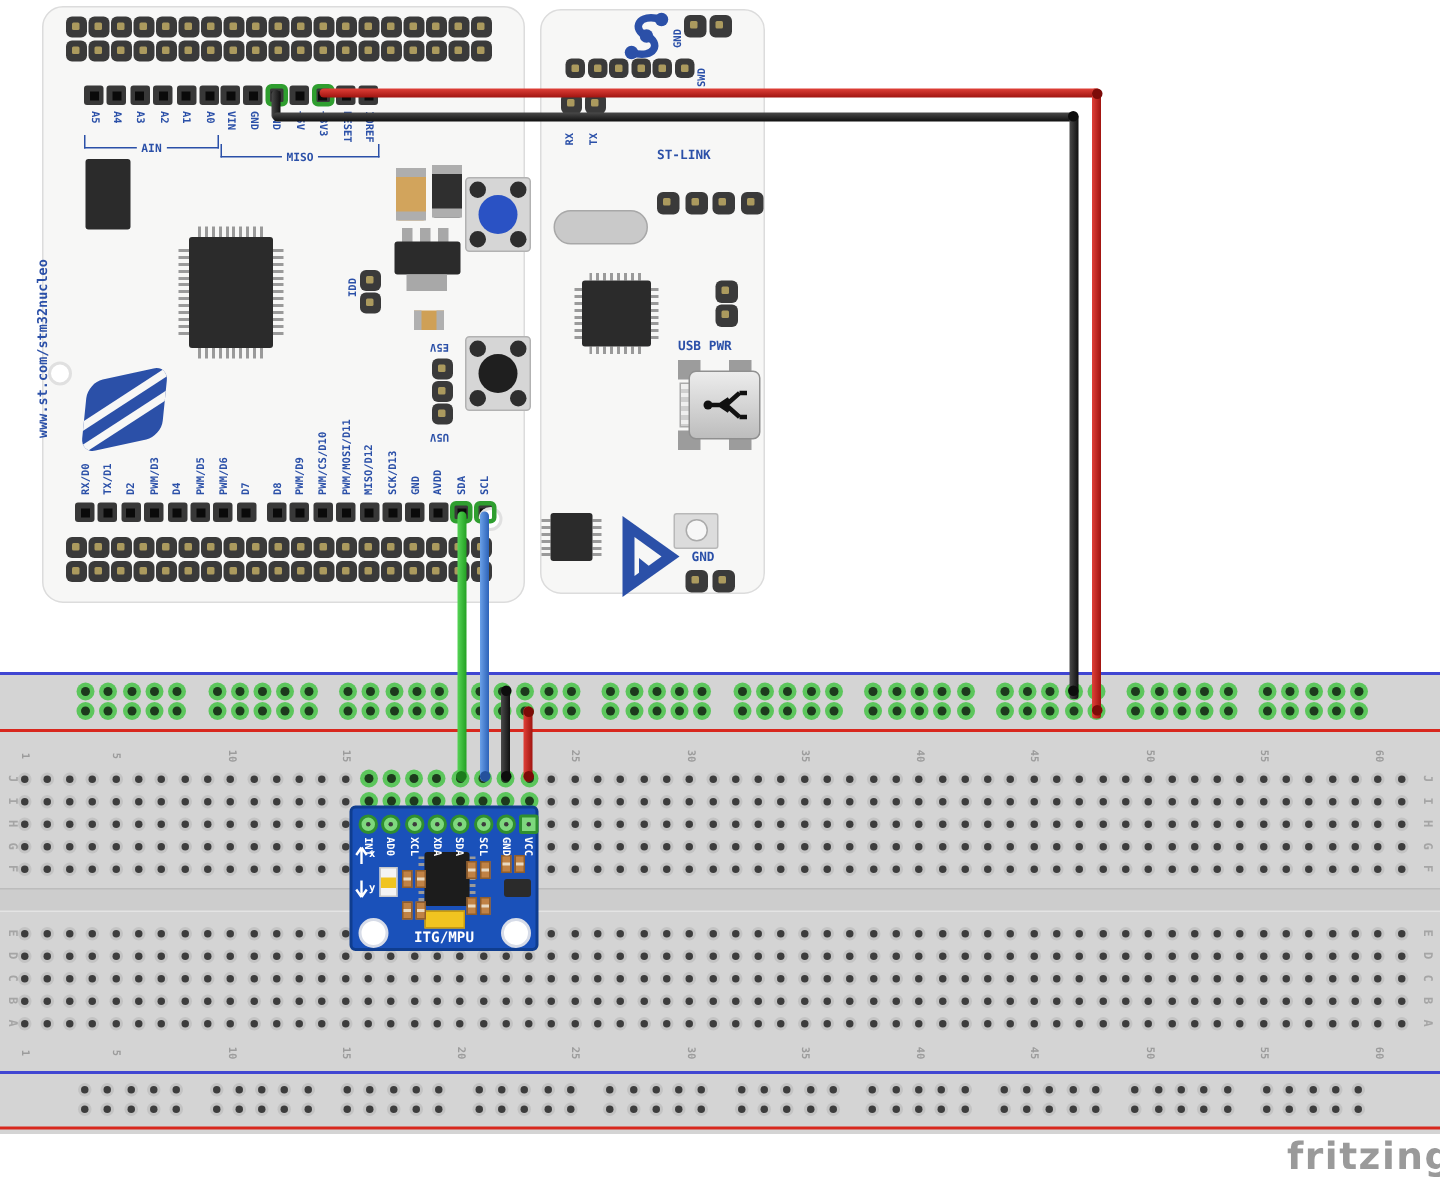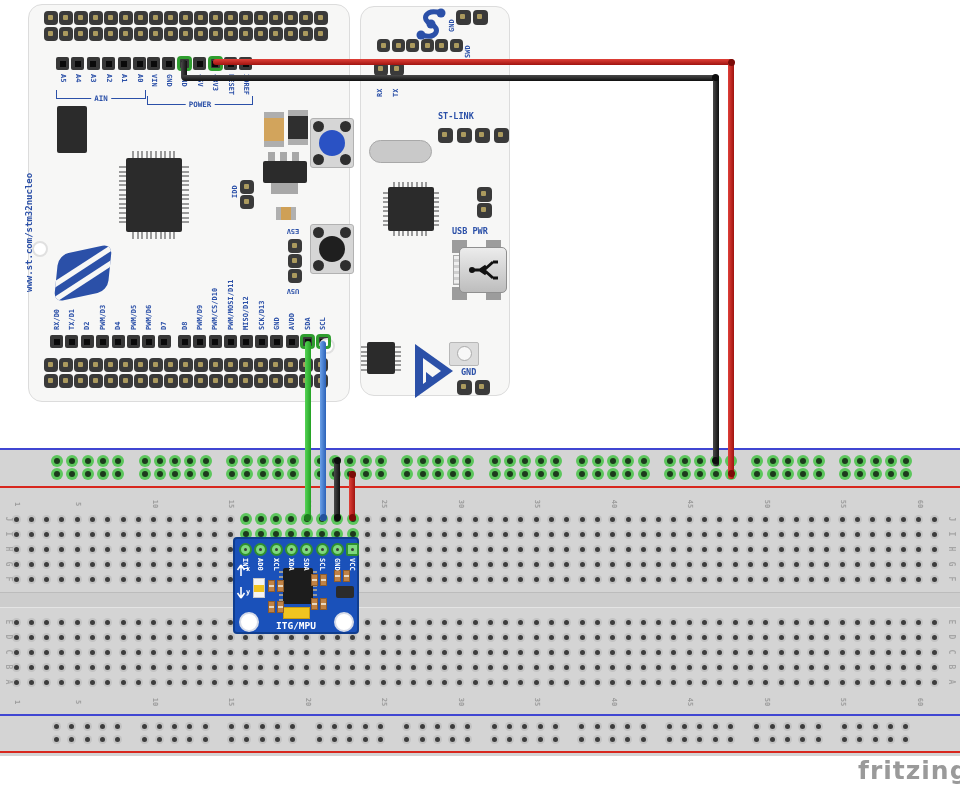--- a/index.html
+++ b/index.html
@@ -1091,21 +1091,21 @@
     </div>
 
   <div class="layer" style="z-index:7">
 
     <span class="sk" style="left:24px;top:292px;font-size:9px;line-height:10px"><span class="rup" style="position:static;display:inline-block">www.st.com/stm32nucleo</span></span>
 
     <div class="bracket" style="left:56px;top:90px;width:90px">
         <span>AIN</span>
       </div>
     <div class="bracket" style="left:147px;top:96px;width:106px">
-        <span>POWER</span>
+        <span>MISO</span>
       </div>
 
     <div class="chip" style="left:57px;top:106px;width:30px;height:47px"></div>
     <div class="comb-h" style="left:132px;top:151px;width:44px;height:7px"></div>
     <div class="comb-h" style="left:132px;top:232px;width:44px;height:7px"></div>
     <div class="comb-v" style="left:119px;top:166px;width:7px;height:58px"></div>
     <div class="comb-v" style="left:182px;top:166px;width:7px;height:58px"></div>
     <div class="chip" style="left:126px;top:158px;width:56px;height:74px"></div>
 
     <div style="left:56px;top:250px;width:54px;height:46px;background:#2b50a8;border-radius:10px;transform:skewY(-18deg) rotate(6deg);overflow:hidden">
@@ -1152,21 +1152,21 @@
     <svg style="left:412px;top:4px" width="38" height="40" viewBox="0 0 38 40">
       <path d="M29 9 C 13 4, 9 16, 19 20 C 29 24, 25 36, 9 31" stroke="#2b50a8" stroke-width="5" fill="none" stroke-linecap="round"></path>
       <circle cx="29" cy="9" r="4.5" fill="#2b50a8"></circle>
         <circle cx="19" cy="20" r="4.5" fill="#2b50a8"></circle>
         <circle cx="9" cy="31" r="4.5" fill="#2b50a8"></circle>
     </svg>
     <span class="sk rup" style="left:448px;top:32px">GND</span>
     <span class="sk rup" style="left:464px;top:58px">SWD</span>
     <span class="sk rup" style="left:376px;top:97px">RX</span>
     <span class="sk rup" style="left:392px;top:97px">TX</span>
-    <span class="sk sk-big" style="left:438px;top:112px">ST-LINK</span>
+    <span class="sk sk-big" style="left:438px;top:100px">ST-LINK</span>
 
     <div style="left:369px;top:140px;width:63px;height:23px;background:#c9c9c9;border:1px solid #a8a8a8;border-radius:12px"></div>
 
     <div class="comb-h" style="left:393px;top:182px;width:36px;height:5px"></div>
     <div class="comb-h" style="left:393px;top:231px;width:36px;height:5px"></div>
     <div class="comb-v" style="left:383px;top:192px;width:5px;height:34px"></div>
     <div class="comb-v" style="left:434px;top:192px;width:5px;height:34px"></div>
     <div class="chip" style="left:388px;top:187px;width:46px;height:44px"></div>
 
     <span class="sk sk-big" style="left:452px;top:227px">USB PWR</span>

